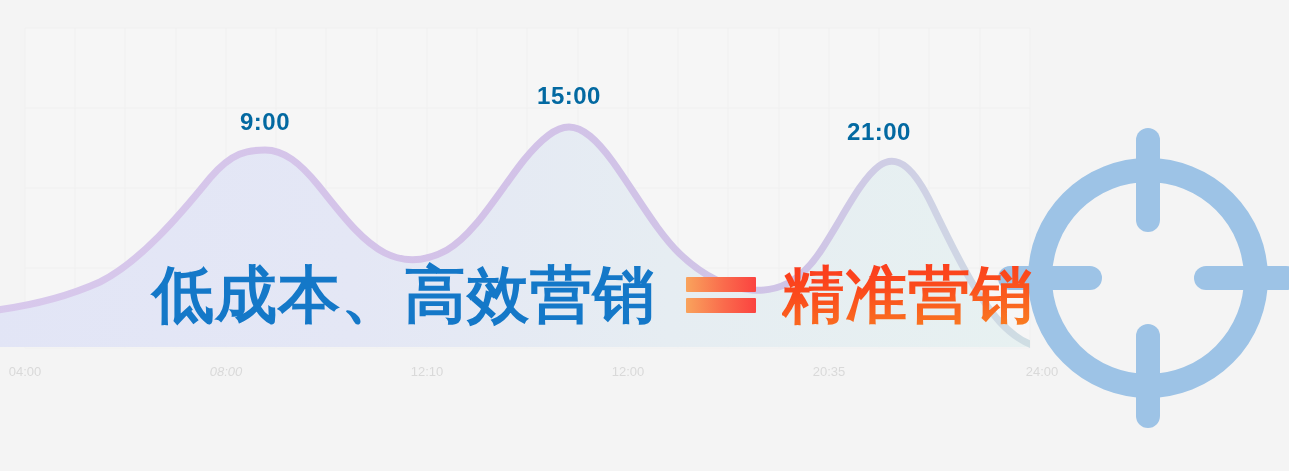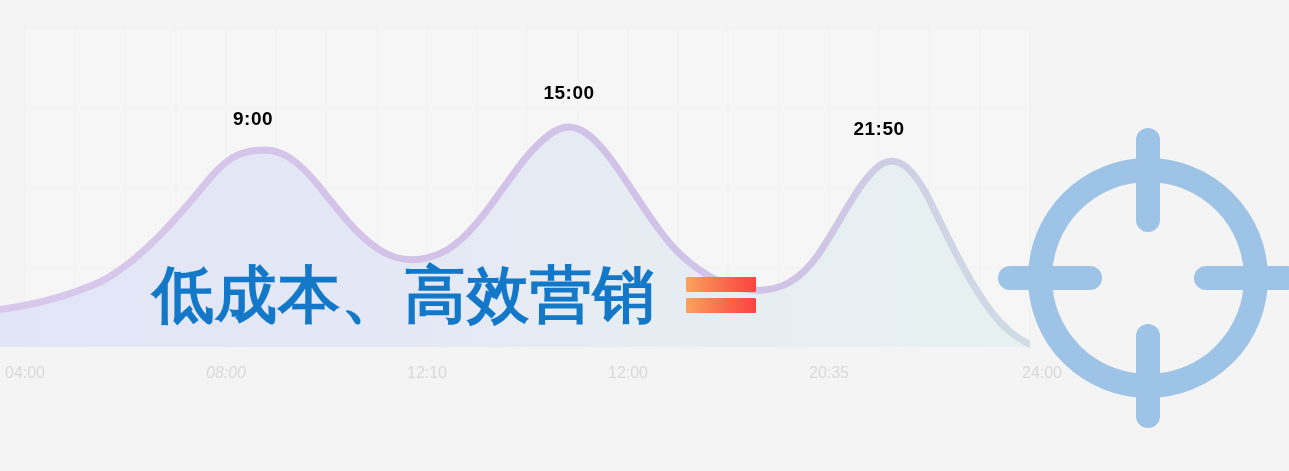--- a/index.html
+++ b/index.html
@@ -23,37 +23,37 @@
   #chart-layer {
     position:absolute;
     left:0; top:0;
     width:1289px; height:471px;
   }
   #chart-svg { position:absolute; left:0; top:0; }
 
   
   .peak-label {
     position:absolute;
-    color:#000000;
-    font-size:19px;
+    color:#0369a1;
+    font-size:24px;
     font-weight:bold;
     letter-spacing:0.5px;
     white-space:nowrap;
     transform:translateX(-50%);
   }
-  #peak-label-0 { left:253px; top:108px; }
+  #peak-label-0 { left:265px; top:108px; }
   #peak-label-1 { left:569px; top:82px; }
   #peak-label-2 { left:879px; top:118px; }
 
   
   .axis-tick {
     position:absolute;
     top:364px;
     color:#d9d9d9;
-    font-size:16px;
+    font-size:13px;
     white-space:nowrap;
     transform:translateX(-50%);
   }
 
   
   #headline {
     position:absolute;
     left:0; top:245px;
     width:1037px;
     height:100px;
@@ -202,21 +202,21 @@
                  C 778,292 800,282 820,252
                  C 842,219 860,180 879,166
                  C 898,152 915,170 932,205
                  C 952,246 975,295 1000,322
                  C 1016,339 1028,345 1040,347"></path>
       </g>
     </svg>
 
     <div class="peak-label" id="peak-label-0">9:00</div>
     <div class="peak-label" id="peak-label-1">15:00</div>
-    <div class="peak-label" id="peak-label-2">21:50</div>
+    <div class="peak-label" id="peak-label-2">21:00</div>
 
     <div class="axis-tick" style="left:25px;">04:00</div>
     <div class="axis-tick" style="left:226px;font-style:italic;">08:00</div>
     <div class="axis-tick" style="left:427px;">12:10</div>
     <div class="axis-tick" style="left:628px;">12:00</div>
     <div class="axis-tick" style="left:829px;">20:35</div>
     <div class="axis-tick" style="left:1030px;margin-left:12px;">24:00</div>
   </div>
 
   <div id="target-icon">
@@ -230,15 +230,16 @@
   </div>
 
   <div id="headline">
     <span class="headline-blue">低成本、高效营销</span>
 
     <span id="equals-sign">
       <span class="equals-bar"></span>
       <span class="equals-bar"></span>
     </span>
 
+    <span class="headline-orange">精准营销</span>
   </div>
 
 </div>
 
 </body></html>

